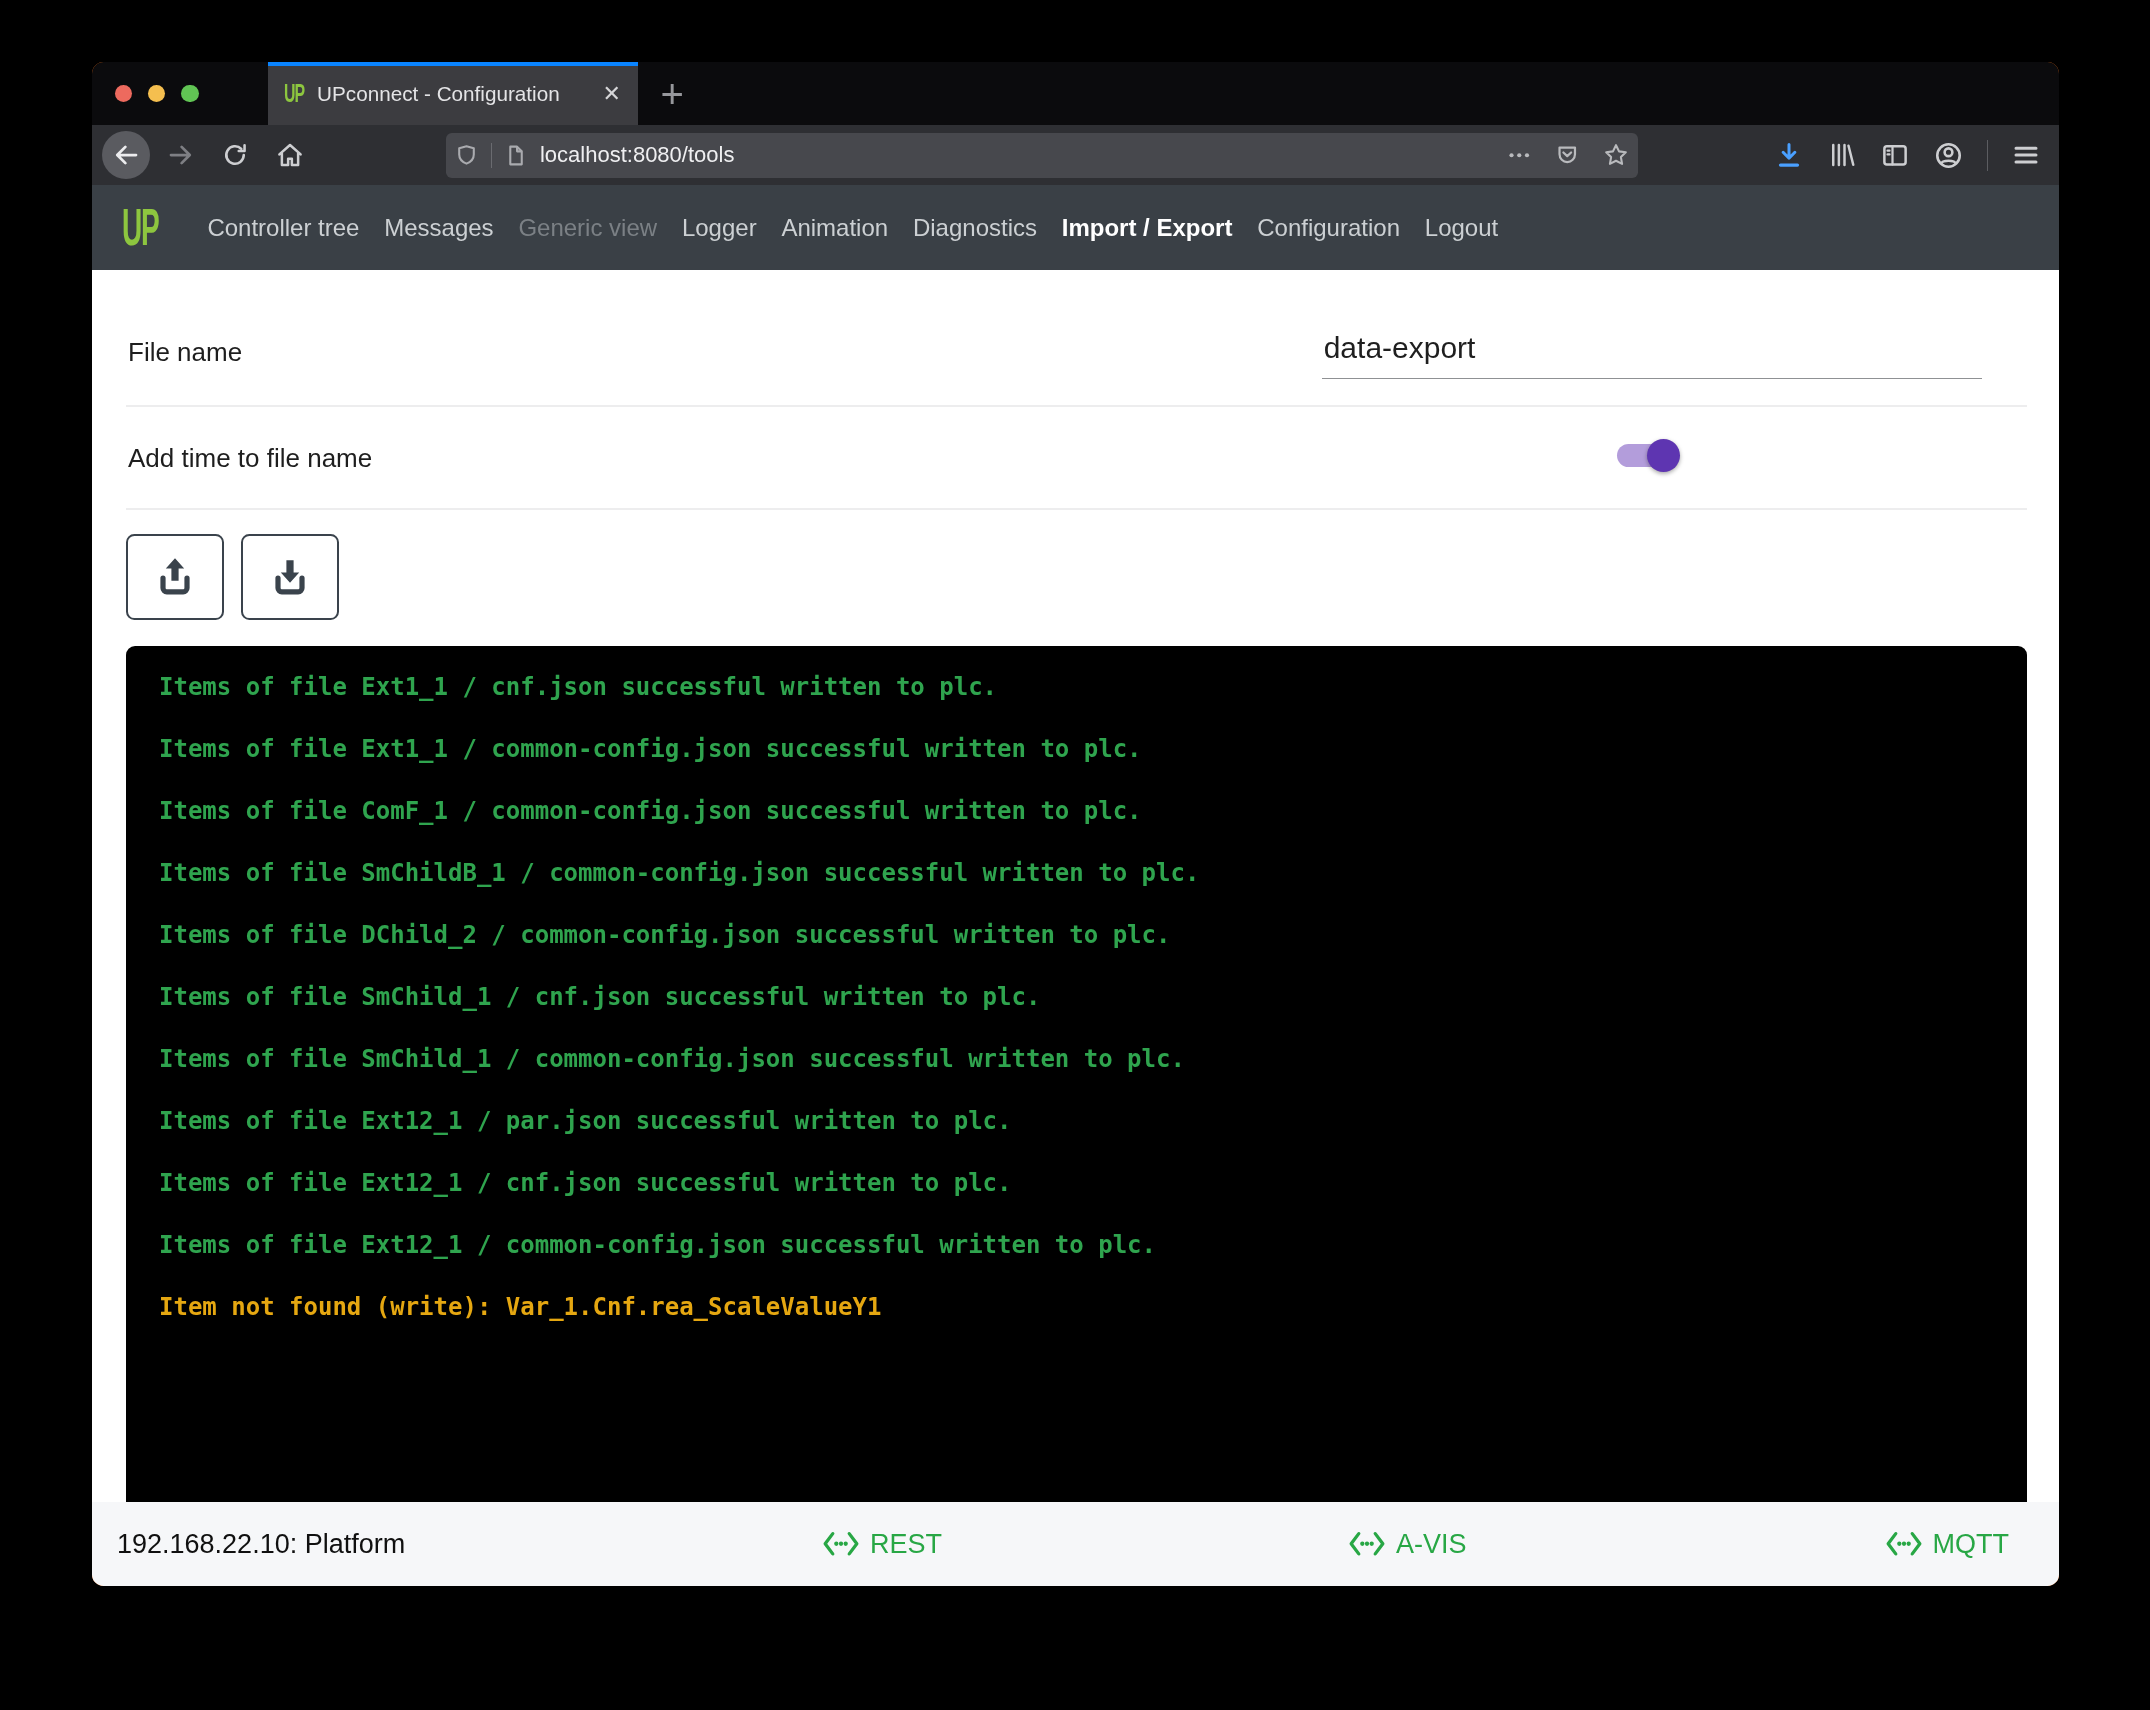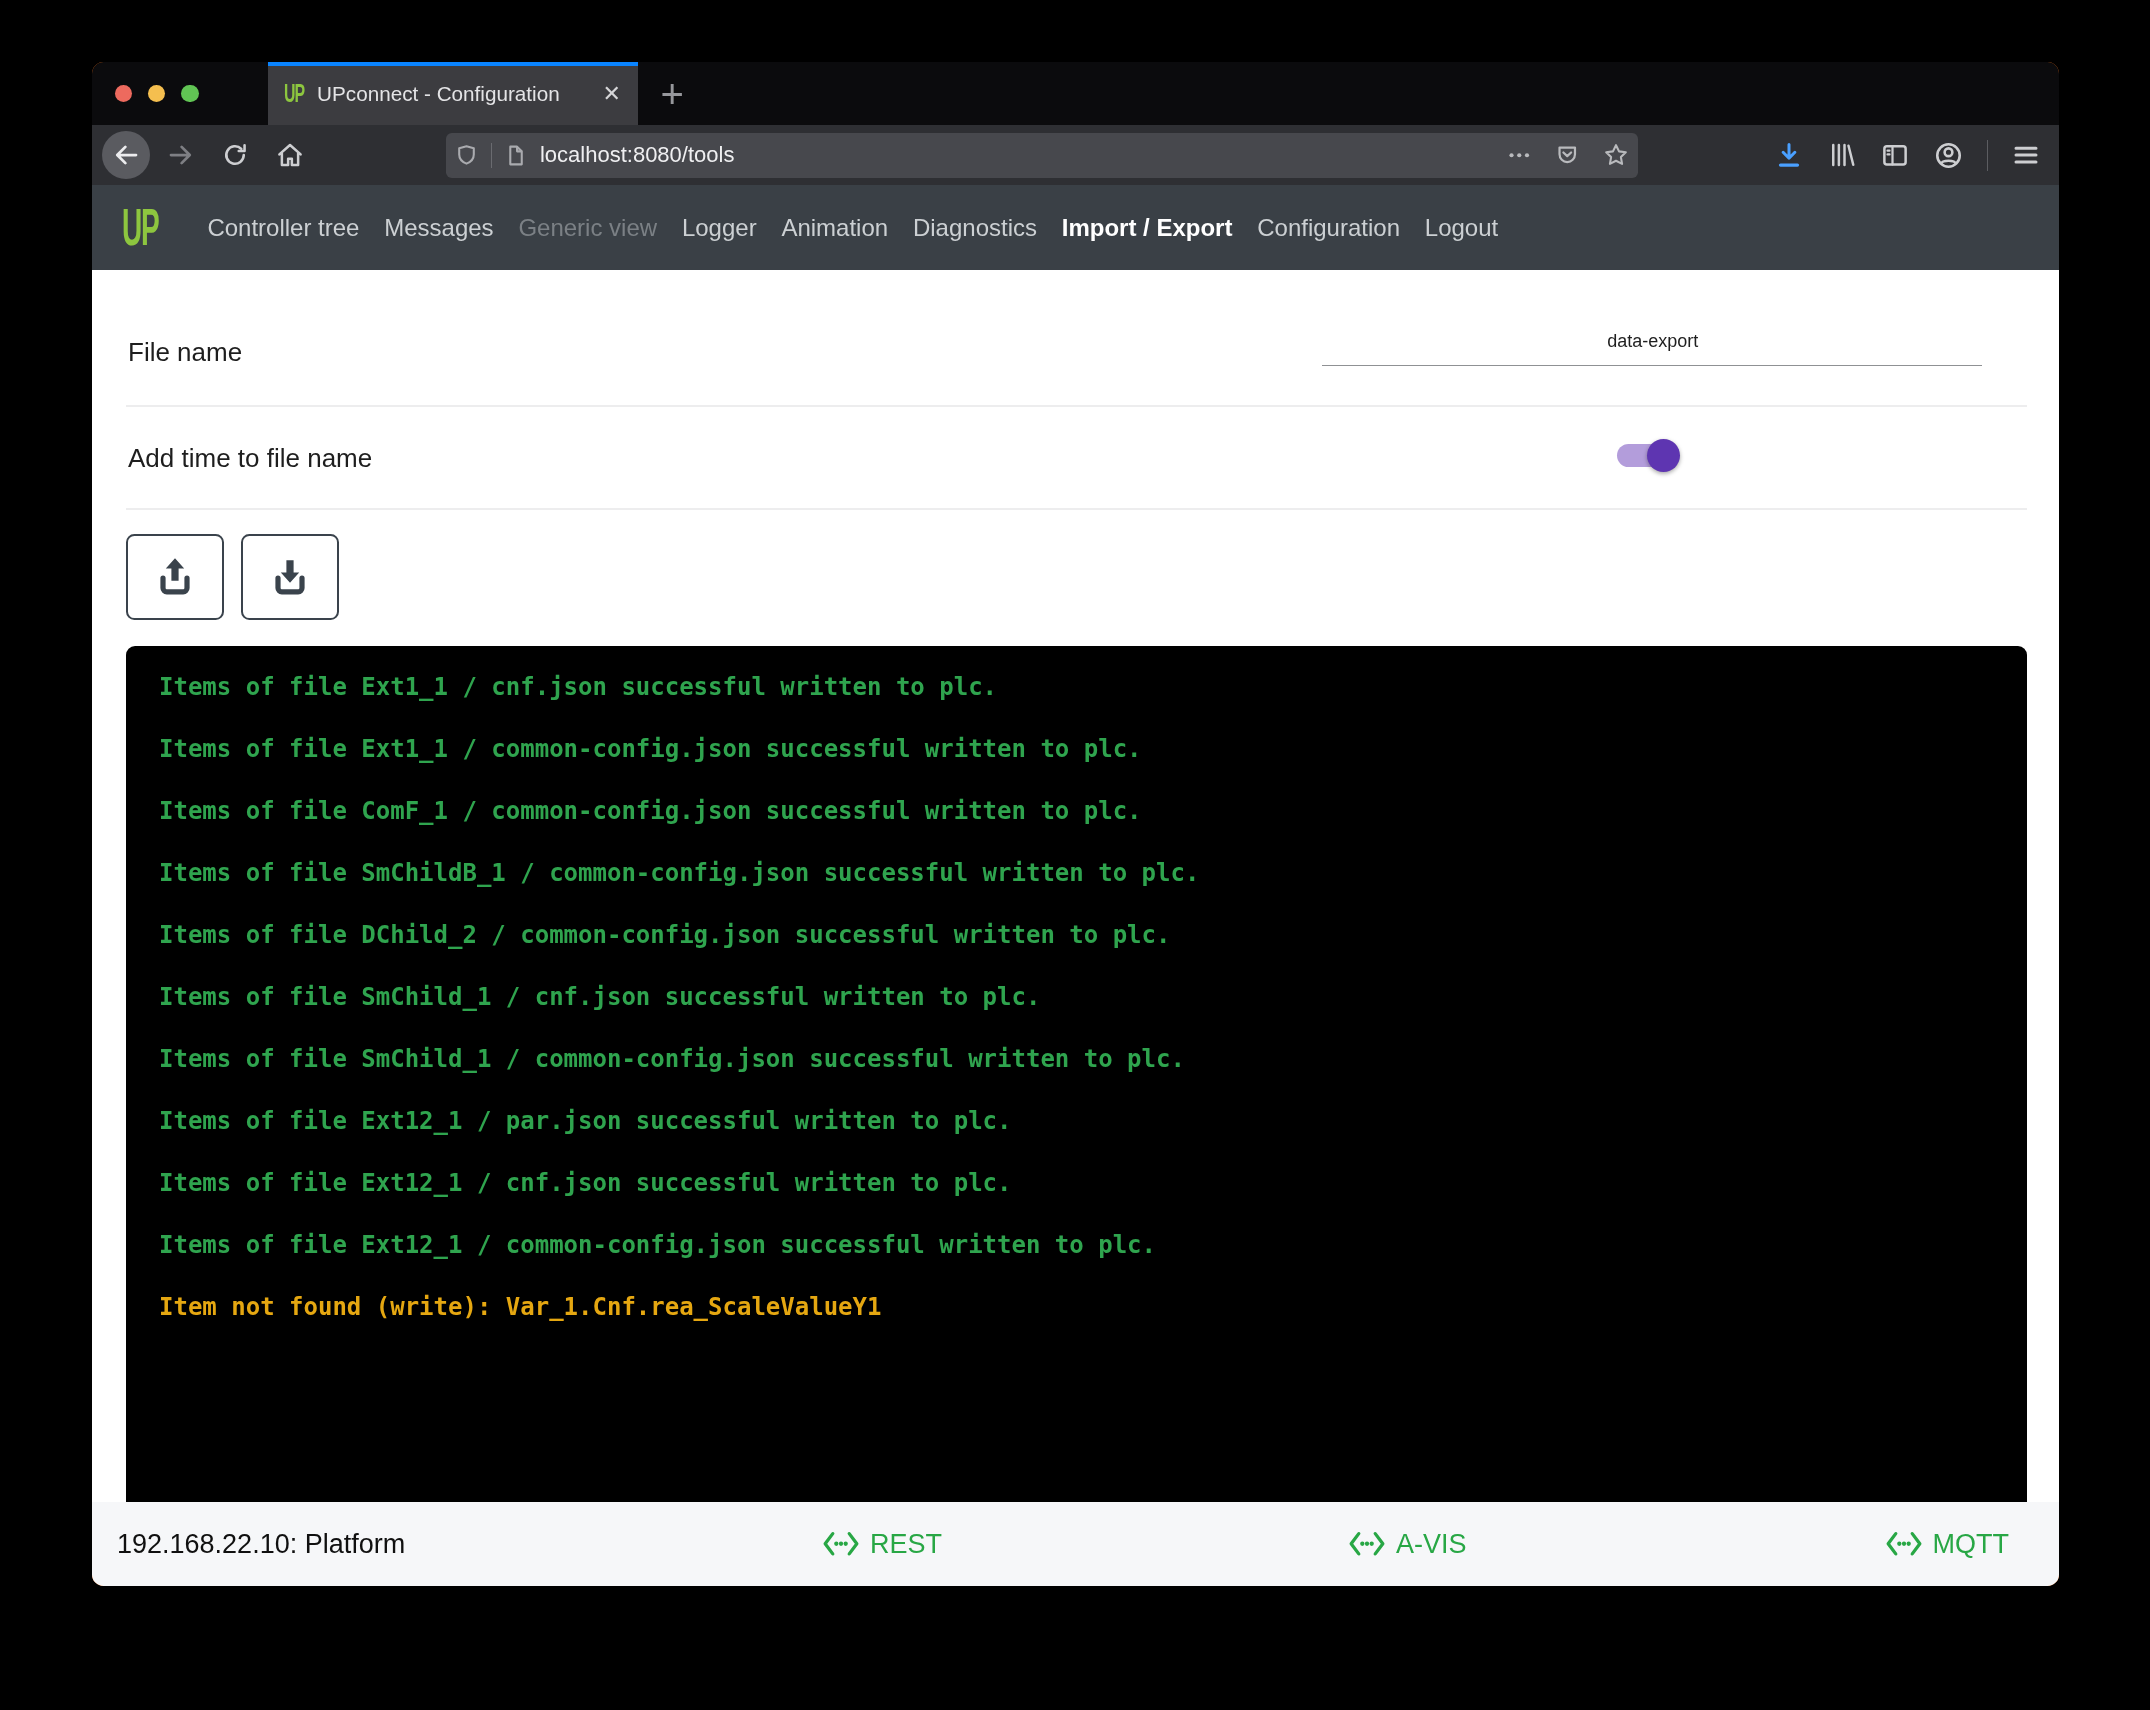--- a/index.html
+++ b/index.html
@@ -49,22 +49,22 @@
 
   
   .content { flex:1; background:#fff; position:relative; }
   .hr { position:absolute; left:34px; right:32px; height:1.7px; background:#ededee; }
   .hr.r1 { top:135px; } .hr.r2 { top:238px; }
   .field-label { position:absolute; left:36px; transform:translateY(-50%); font-size:26px; color:#1e1e1e; }
   .lbl1 { top:82px; } .lbl2 { top:188px; }
 
   .input-wrap { position:absolute; left:1230px; top:61px; width:660px; }
   .input-wrap input { width:100%; border:none; outline:none; background:transparent;
-                      border-bottom:1.7px solid #8f9194; font-size:18px; color:#1f1f1f;
-                      padding:0 0 13.2px 1.7px; font-family:inherit;text-align:center; }
+                      border-bottom:1.7px solid #8f9194; font-size:30px; color:#1f1f1f;
+                      padding:0 0 13.2px 1.7px; font-family:inherit; }
 
   .toggle { position:absolute; left:1525px; top:169px; width:63px; height:33px; cursor:pointer; }
   .toggle .track { position:absolute; left:0; top:5px; width:55px; height:23px; border-radius:11.6px; background:#9e9e9e; }
   .toggle .thumb { position:absolute; left:0; top:0; width:33px; height:33px; border-radius:50%;
                    background:#fafafa; box-shadow:0 1.7px 4.1px rgba(0,0,0,.35); }
   .toggle.on .track { background:#b39ddb; }
   .toggle.on .thumb { left:30px; background:#5e35b1; }
 
   .btn-row { position:absolute; top:264px; left:34px; display:flex; gap:16.5px; }
   .icon-btn { width:98px; height:86px; background:#fff; border:2.5px solid #3a434c;

